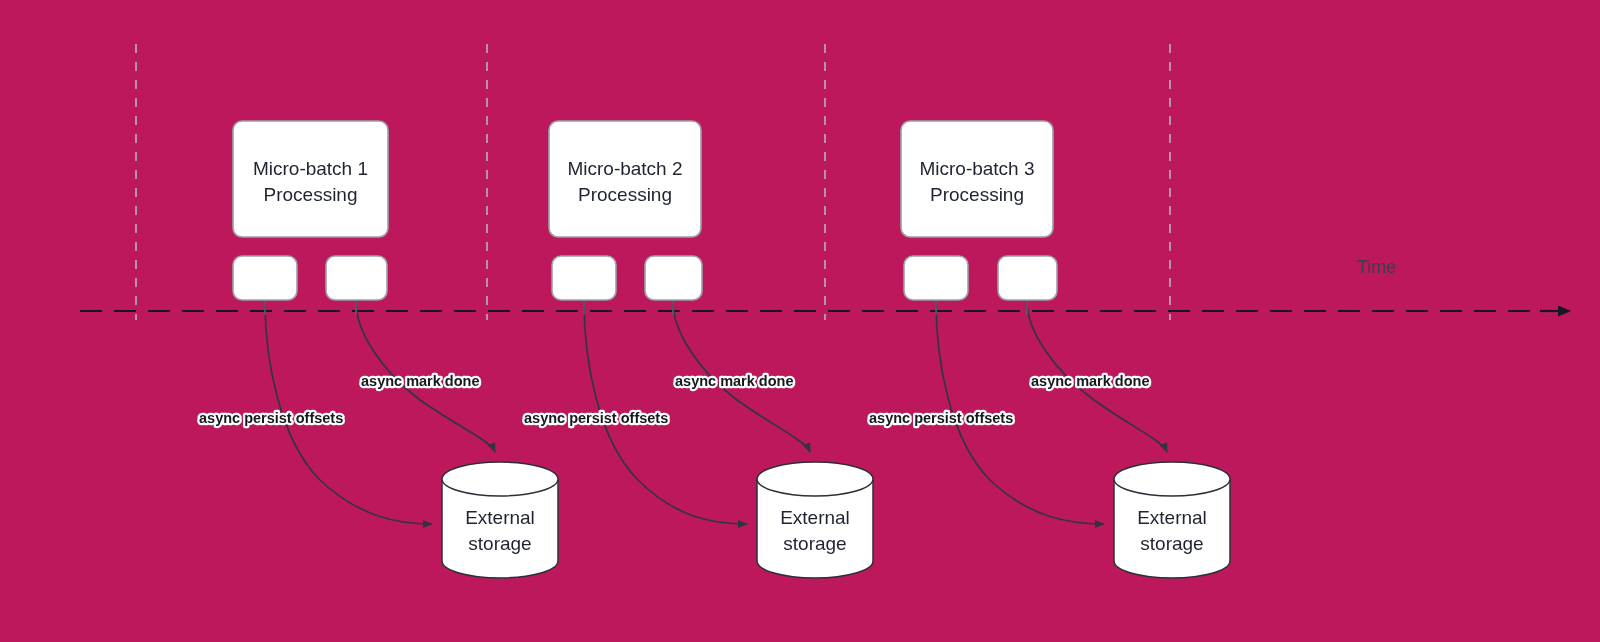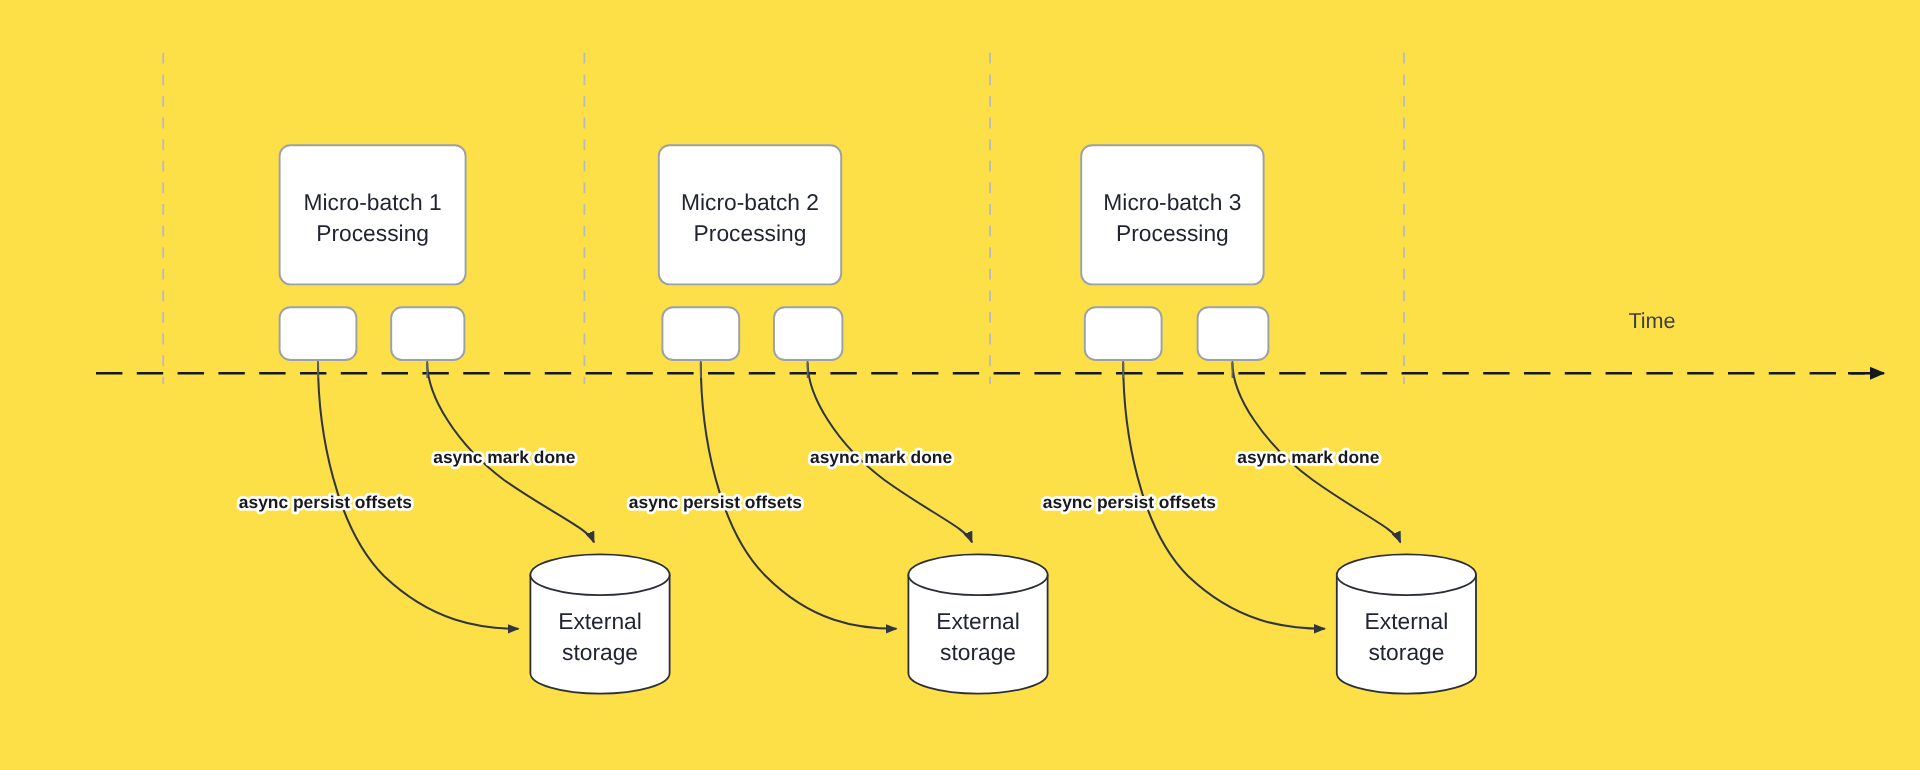--- a/index.html
+++ b/index.html
@@ -4,21 +4,21 @@
 <style>
   html, body {
     margin: 0;
     padding: 0;
     background: #ffffff;
   }
   #canvas {
     position: relative;
     width: 1600px;
     height: 642px;
-    background: #fde047;
+    background: #be185d;
     overflow: hidden;
     font-family: "Liberation Sans", sans-serif;
   }
   #diagram-svg {
     position: absolute;
     left: 0;
     top: 0;
     width: 1600px;
     height: 642px;
   }

